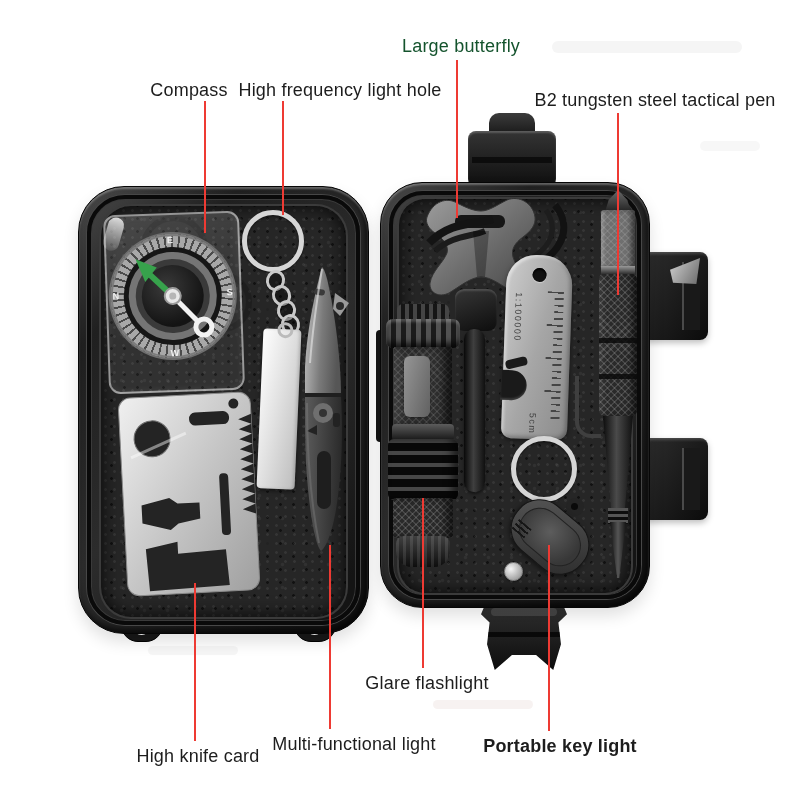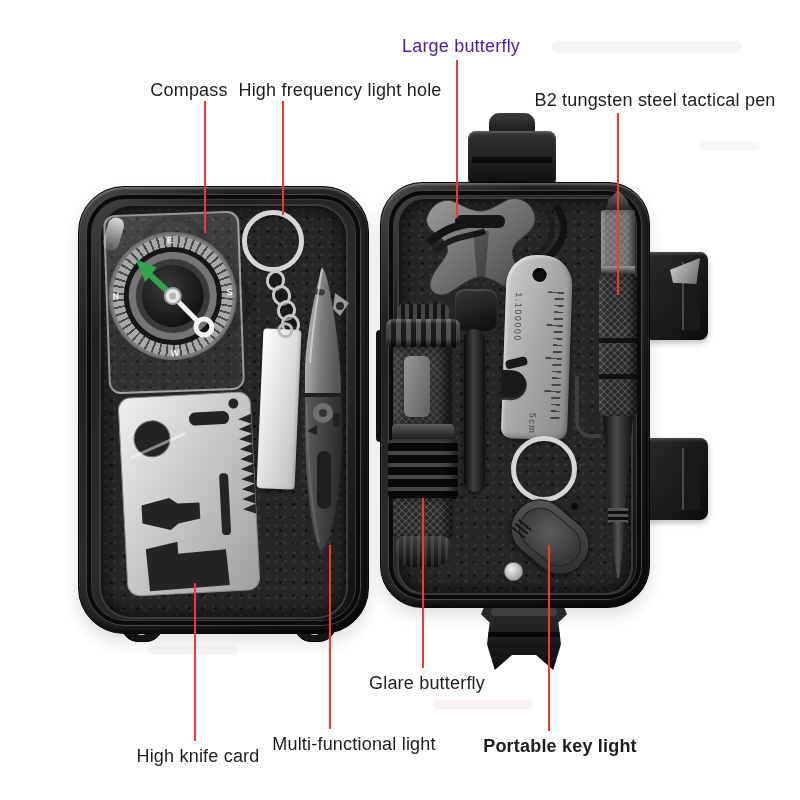--- a/index.html
+++ b/index.html
@@ -275,21 +275,21 @@
     <div class="abs" style="left:2px;top:135px;width:70px;height:61px;border-radius:6px;
                 background:repeating-linear-gradient(to bottom,#474747 0 4px,#090909 4px 12px);box-shadow:inset -6px 0 8px rgba(0,0,0,.6);"></div>
     <div class="abs knurl-dark" style="left:7px;top:194px;width:60px;height:40px;border-radius:3px;box-shadow:inset -7px 0 8px rgba(0,0,0,.6);"></div>
     <div class="abs" style="left:10px;top:232px;width:54px;height:31px;border-radius:8px 8px 16px 16px;
                 background:linear-gradient(180deg,#404040,#0d0d0d);
                 background-image:repeating-linear-gradient(90deg,rgba(255,255,255,.1) 0 3px,transparent 3px 7px),linear-gradient(180deg,#404040,#0d0d0d);"></div>
   </div>
 
   <div class="callout">
     <div class="callout-line" style="left: 456px; top: 60px; height: 158px; background: rgb(238, 58, 51);"></div>
-    <div class="callout-text" style="left: 461px; top: 36px; color: #4c1d95;">Large butterfly</div>
+    <div class="callout-text" style="left: 461px; top: 36px; color: #14532d;">Large butterfly</div>
   </div>
   <div class="callout">
     <div class="callout-line" style="left: 204px; top: 101px; height: 132px; background: rgb(238, 58, 51);"></div>
     <div class="callout-text" style="left: 189px; top: 80px; color: rgb(29, 29, 29); text-align: right;">Compass</div>
   </div>
   <div class="callout">
     <div class="callout-line" style="left: 282px; top: 101px; height: 114px; background: rgb(238, 58, 51);"></div>
     <div class="callout-text" style="left: 340px; top: 80px; color: rgb(29, 29, 29);">High frequency light hole</div>
   </div>
   <div class="callout">
@@ -299,20 +299,20 @@
   <div class="callout">
     <div class="callout-line" style="left: 194px; top: 583px; height: 158px; background: rgb(238, 58, 51);"></div>
     <div class="callout-text" style="left: 198px; top: 746px; color: rgb(29, 29, 29);">High knife card</div>
   </div>
   <div class="callout">
     <div class="callout-line" style="left: 329px; top: 545px; height: 184px; background: rgb(238, 58, 51);"></div>
     <div class="callout-text" style="left: 354px; top: 734px; color: rgb(29, 29, 29);">Multi-functional light</div>
   </div>
   <div class="callout">
     <div class="callout-line" style="left: 422px; top: 498px; height: 170px; background: rgb(238, 58, 51);"></div>
-    <div class="callout-text" style="left: 427px; top: 673px; color: rgb(29, 29, 29);">Glare butterfly</div>
+    <div class="callout-text" style="left: 427px; top: 673px; color: rgb(29, 29, 29);">Glare flashlight</div>
   </div>
   <div class="callout">
     <div class="callout-line" style="left: 548px; top: 545px; height: 186px; background: rgb(238, 58, 51);"></div>
     <div class="callout-text" style="left: 560px; top: 736px; color: rgb(29, 29, 29); font-weight: bold;">Portable key light</div>
   </div>
 
 </div>
 
 </body></html>

